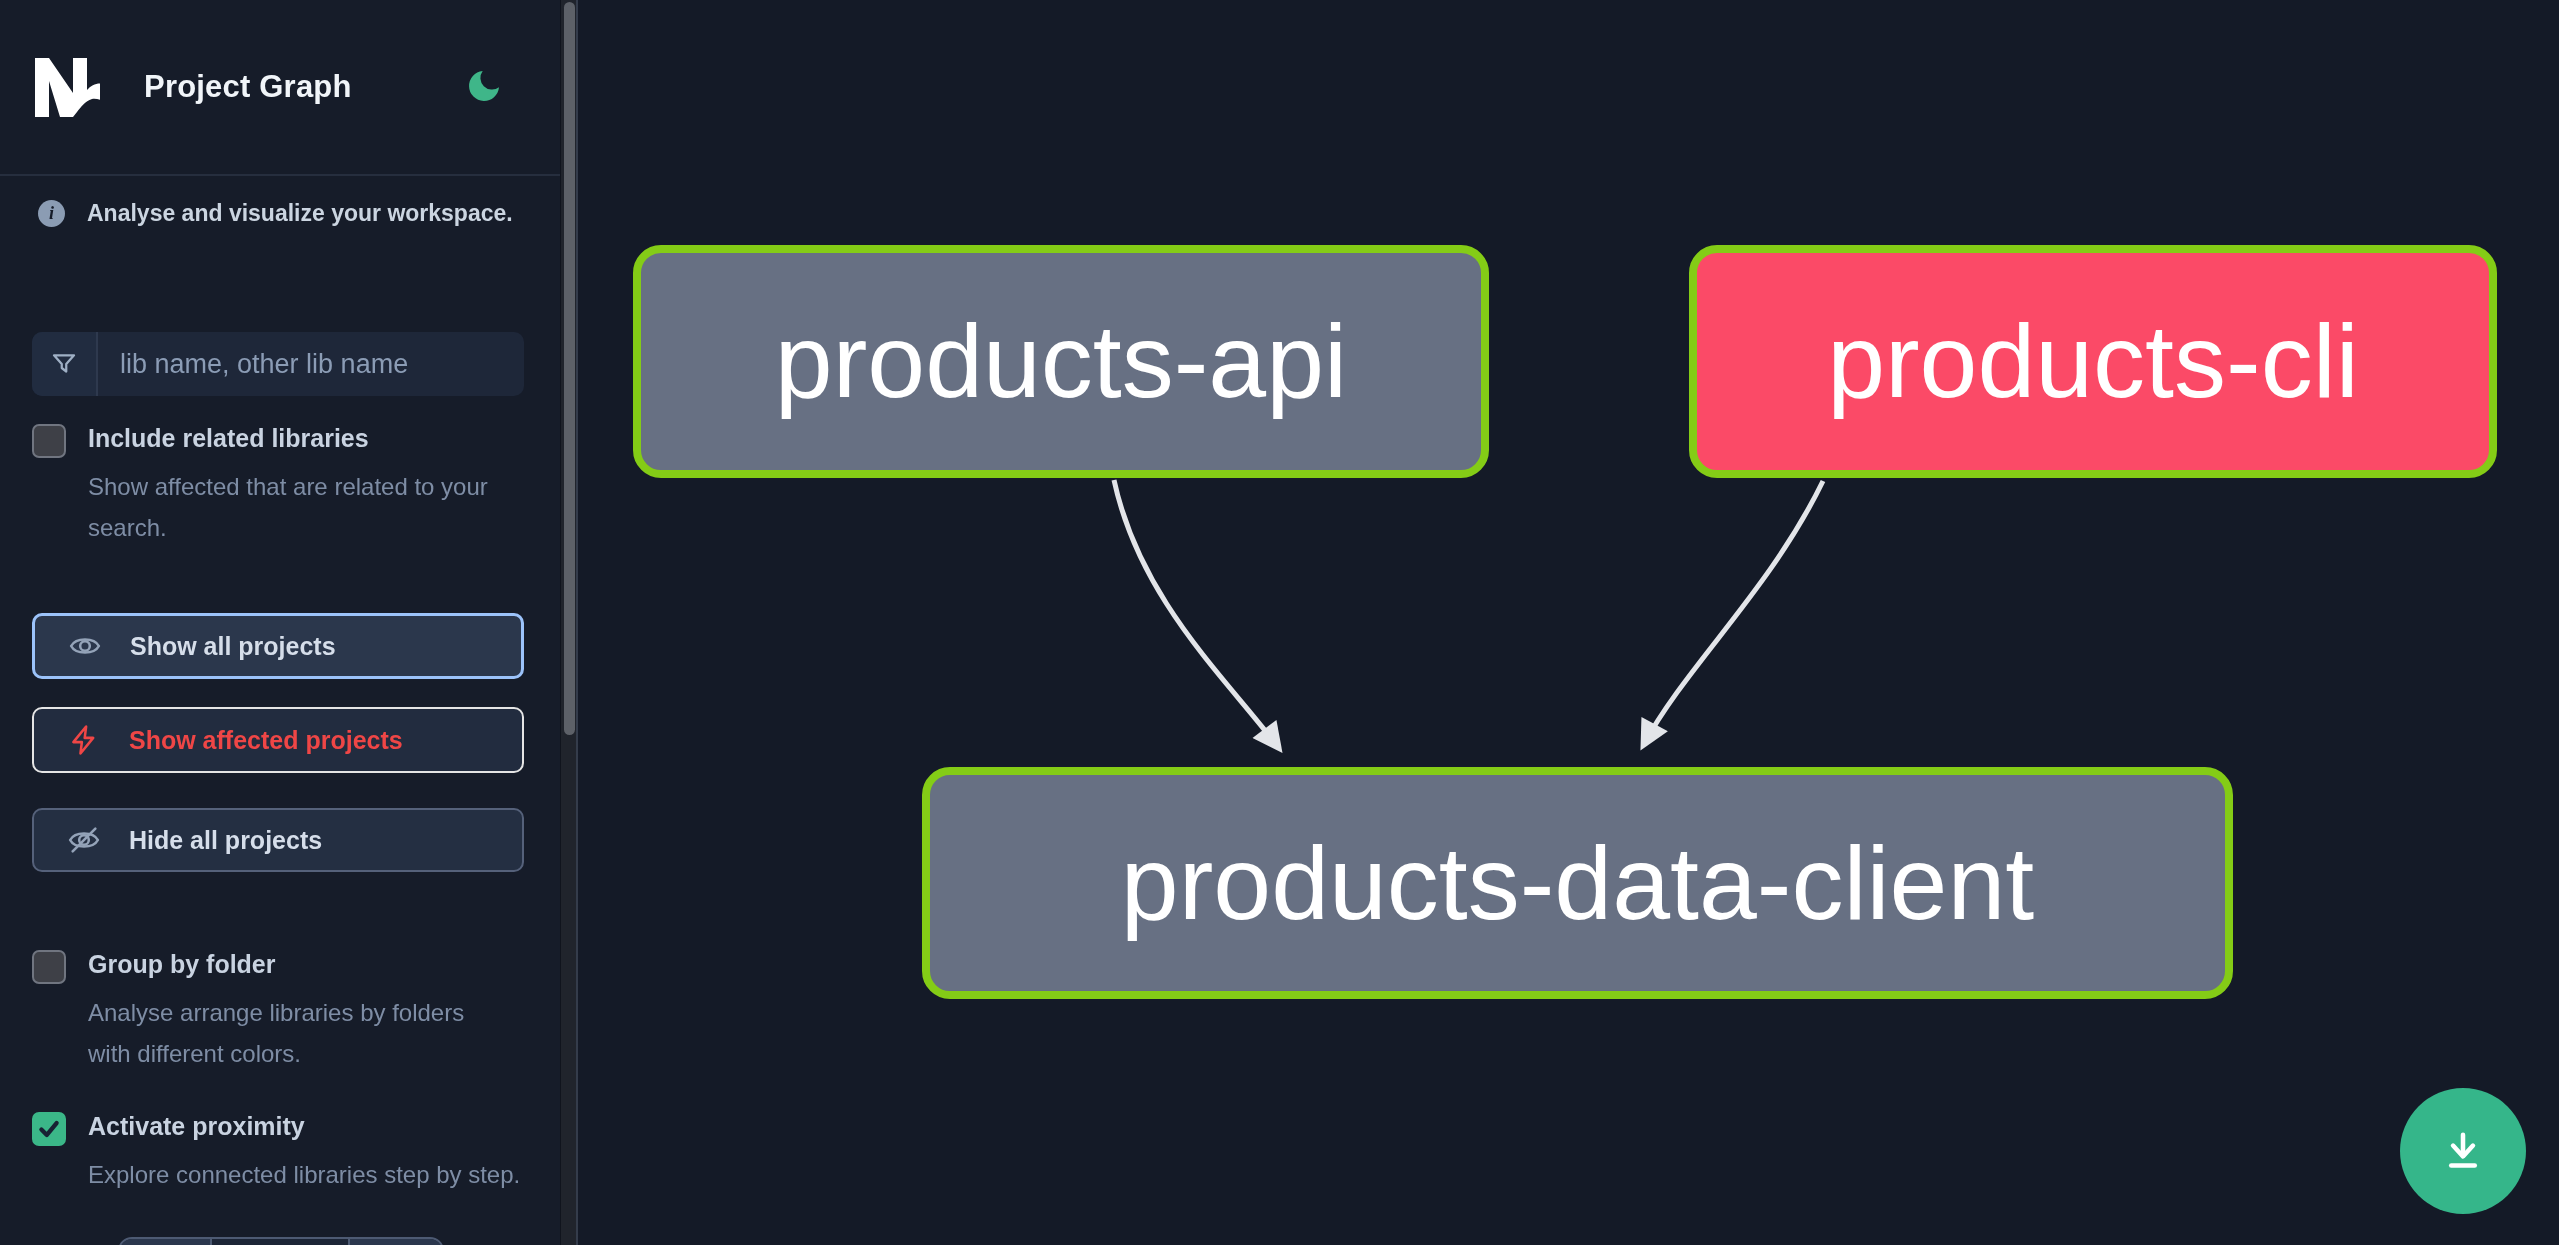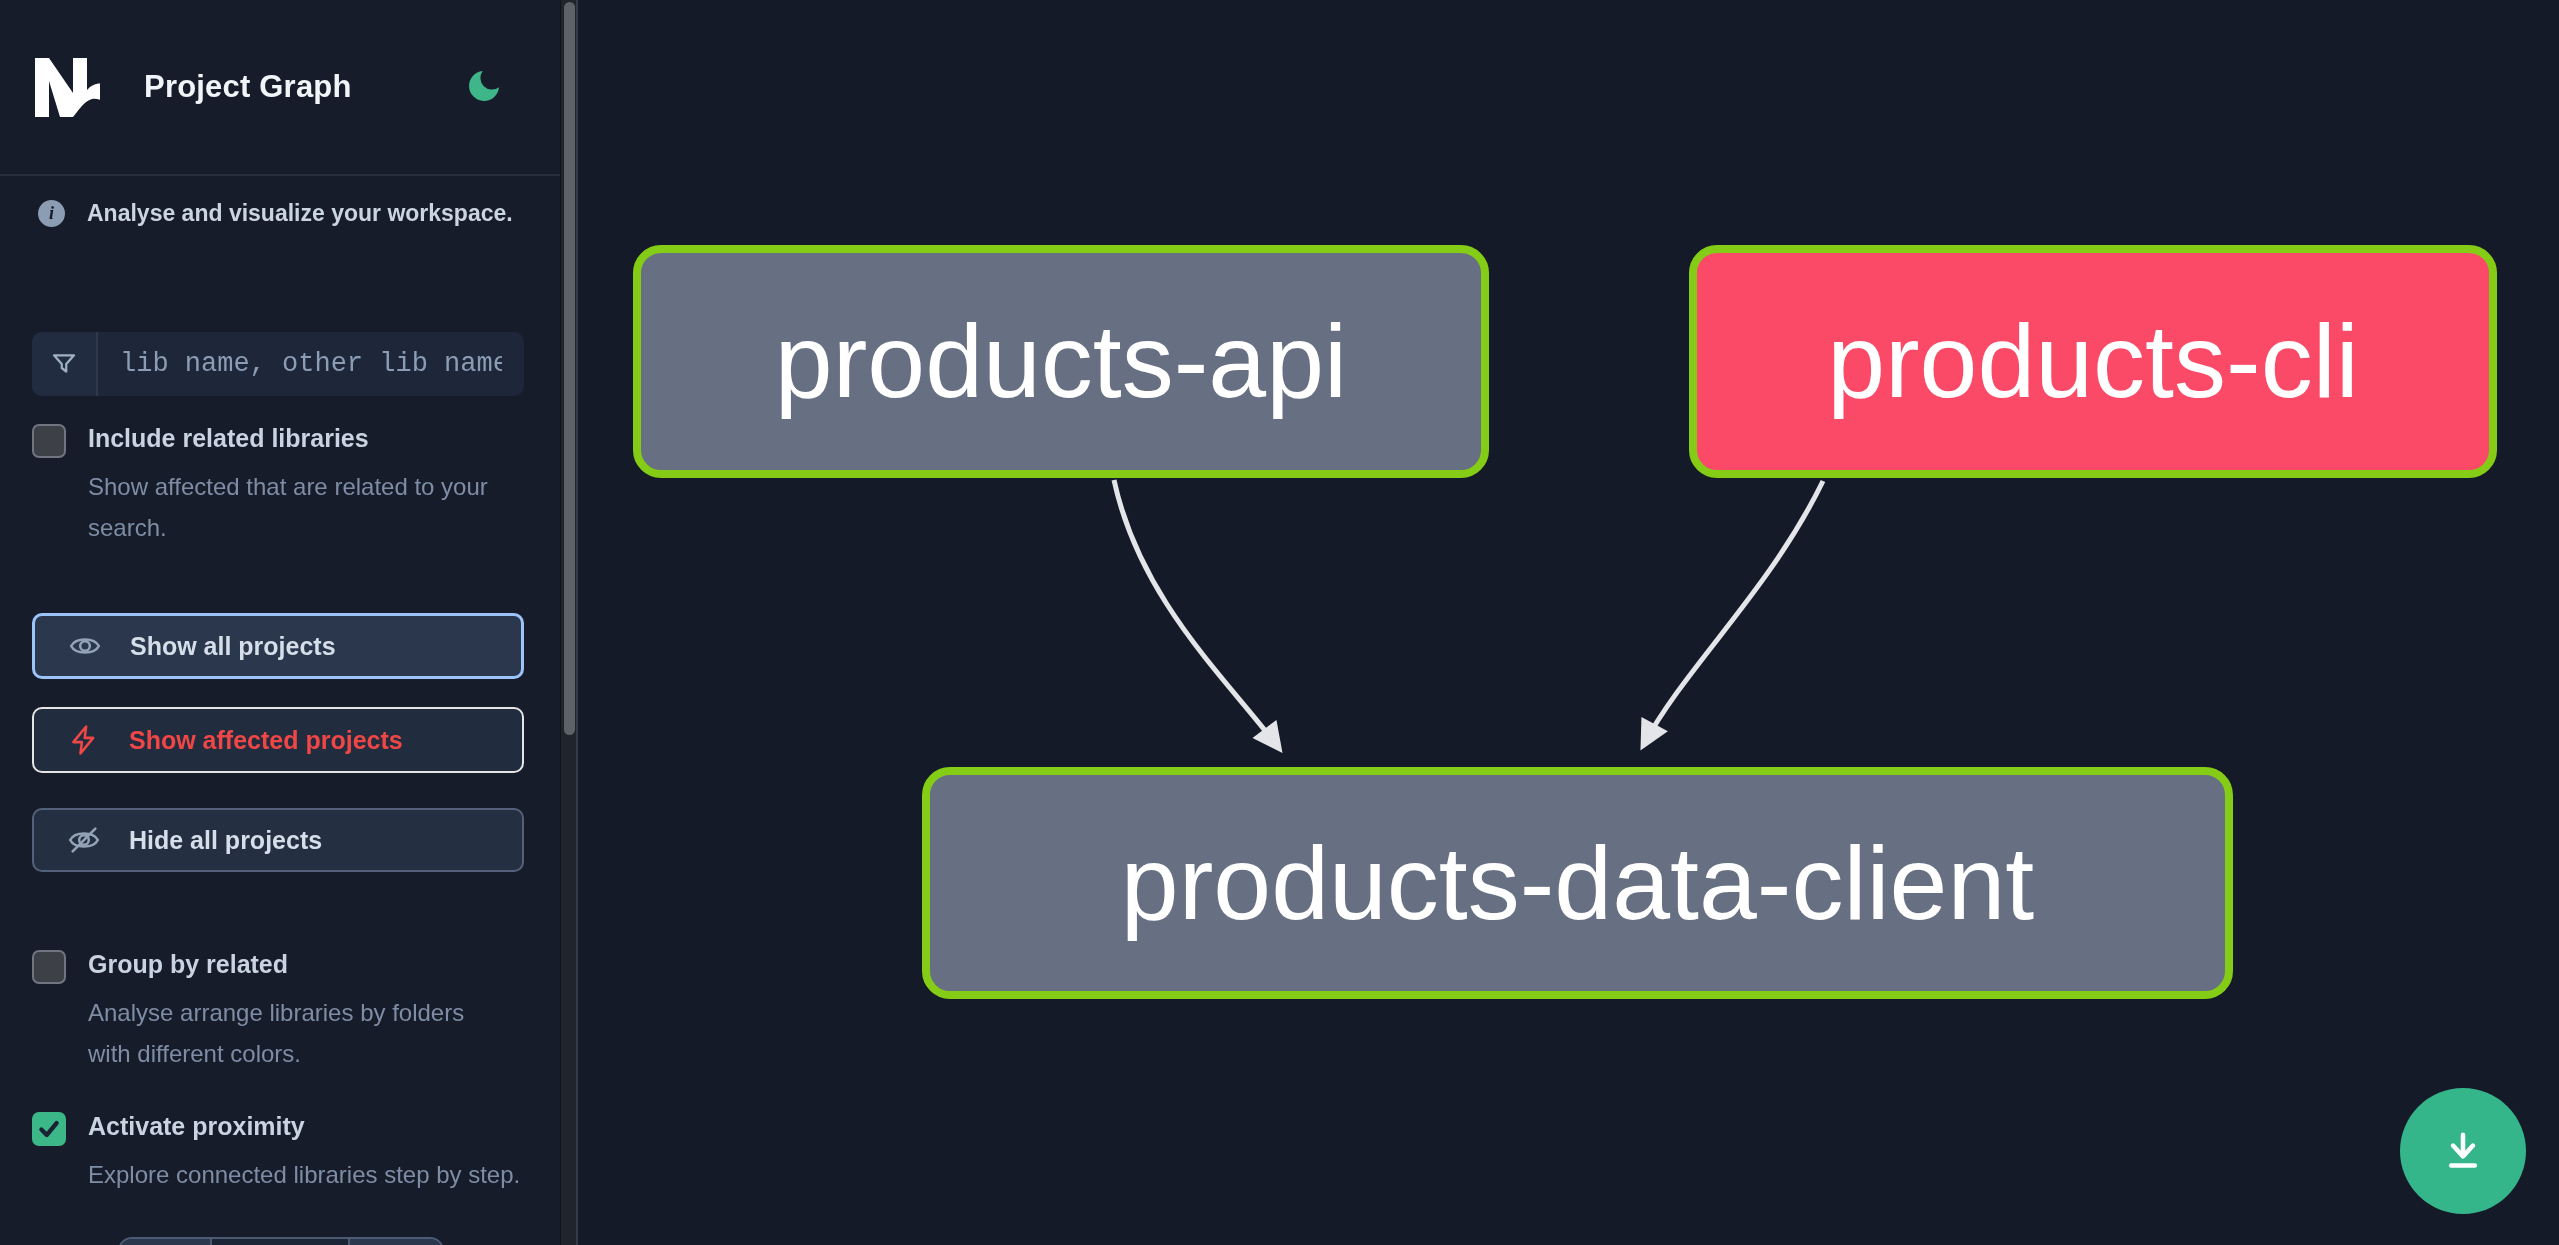--- a/index.html
+++ b/index.html
@@ -38,21 +38,21 @@
     position:absolute; left:32px; top:332px; width:492px; height:64px;
     background:#1e2739; border-radius:10px; display:flex; align-items:stretch; overflow:hidden;
   }
   .search-iconcell {
     width:66px; display:flex; align-items:center; justify-content:center;
     border-right:2px solid #2e394e; background:#212c40;
   }
   .search-iconcell svg { width:30px; height:30px; stroke:#9fb0c5; }
   .search-input {
     flex:1; background:transparent; border:none; outline:none;
-    color:#fca5a5; font-size:27px; padding:0 22px; font-family:Liberation Mono, monospace;
+    color:#fca5a5; font-size:27px; padding:0 22px; font-family:Liberation Sans, sans-serif;
   }
   .search-input::placeholder { color:#8b9cb5; }
 
   .toggle-block { position:absolute; left:32px; width:492px; }
   .tb-1 { top:424px; } .tb-2 { top:950px; } .tb-3 { top:1112px; }
   .toggle-head { display:flex; align-items:flex-start; gap:22px; }
   .checkbox {
     width:34px; height:34px; border-radius:7px; flex:0 0 auto;
     background:#3e4047; border:2px solid #707580;
   }
@@ -179,21 +179,21 @@
         <path d="M2.2 12 C5.5 5.8 18.5 5.8 21.8 12 C18.5 18.2 5.5 18.2 2.2 12 Z"></path>
         <circle cx="12" cy="12" r="3.4"></circle>
         <line x1="4" y1="20" x2="20" y2="4"></line>
       </svg>
       <span class="btn-label">Hide all projects</span>
     </button>
 
     <div class="toggle-block tb-2">
       <div class="toggle-head">
         <span class="checkbox"></span>
-        <span class="toggle-label">Group by related</span>
+        <span class="toggle-label">Group by folder</span>
       </div>
       <p class="toggle-desc">Analyse arrange libraries by folders with different colors.</p>
     </div>
 
     <div class="toggle-block tb-3">
       <div class="toggle-head">
         <span class="checkbox checked">
           <svg viewBox="0 0 24 24" fill="none" stroke="#182233" stroke-width="4" stroke-linecap="round" stroke-linejoin="round" aria-hidden="true">
             <path d="M5 12.5 l5 5 L19 6.5"></path>
           </svg>

